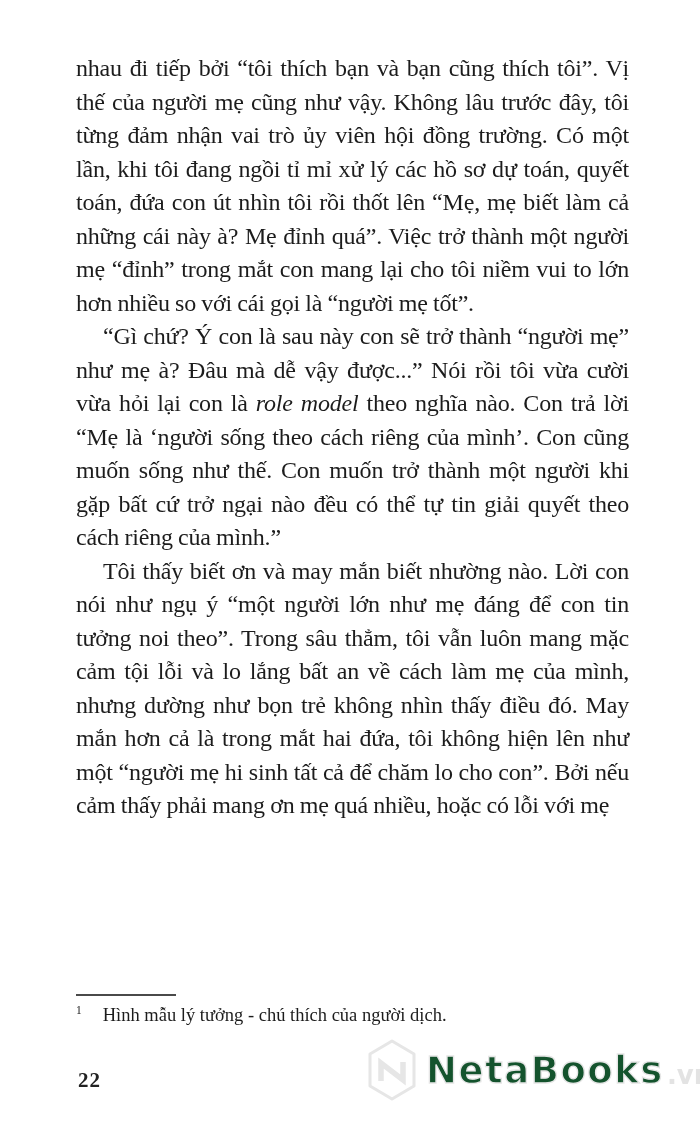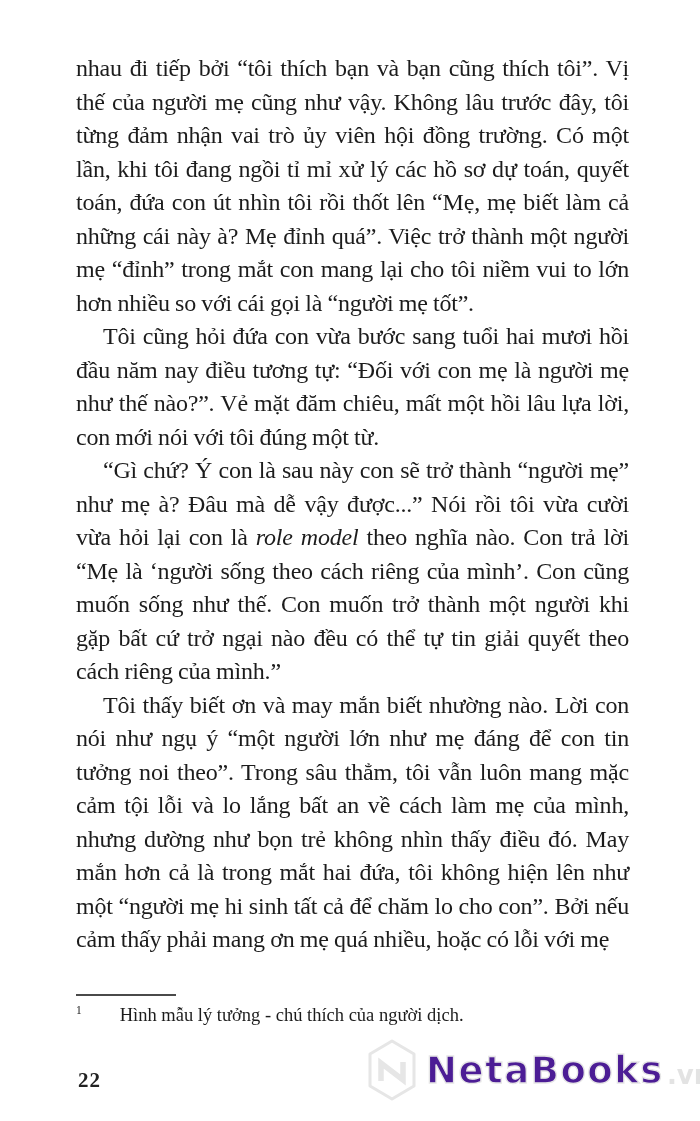--- a/index.html
+++ b/index.html
@@ -56,21 +56,21 @@
     margin: 0;
     font-size: 18.5px;
     line-height: 24px;
     color: #1c1c1c;
   }
   .footnote-line sup {
     font-size: 0.62em;
     line-height: 0;
     vertical-align: super;
   }
-  .footnote-line .fn-text { margin-left: 38px; font-family: Liberation Serif, serif; }
+  .footnote-line .fn-text { margin-left: 21px; font-family: Liberation Serif, serif; }
   .page-number {
     position: absolute;
     left: 78px;
     top: 1060px;
     font-size: 21px;
     font-weight: 700;
     letter-spacing: 1px;
     color: #222222;
     margin-top: 8px;
   }
@@ -82,39 +82,38 @@
     align-items: center;
     font-family: "DejaVu Sans", "Liberation Sans", sans-serif;
     user-select: none;
   }
   .watermark svg { display: block; }
   .wm-brand {
     margin-left: 8px;
     font-size: 37px;
     font-weight: 700;
     letter-spacing: 1.5px;
-    color: #4c1d95;
+    color: #14532d;
     -webkit-text-stroke: 1.3px #e6e6e6;
   }
   .wm-tld {
     margin-left: 3px;
     margin-top: 10px;
     font-size: 26px;
     font-weight: 700;
     color: #e3e3e3;
   }
 </style>
 </head>
 <body>
 
 <div class="page">
 
   <div class="text-block">
       <p class="para"><span>nhau đi tiếp bởi “tôi thích bạn và bạn cũng thích tôi”. Vị thế của người mẹ cũng như vậy. Không lâu trước đây, tôi từng đảm nhận vai trò ủy viên hội đồng trường. Có một lần, khi tôi đang ngồi tỉ mỉ xử lý các hồ sơ dự toán, quyết toán, đứa con út nhìn tôi rồi thốt lên “Mẹ, mẹ biết làm cả những cái này à? Mẹ đỉnh quá”. Việc trở thành một người mẹ “đỉnh” trong mắt con mang lại cho tôi niềm vui to lớn hơn nhiều so với cái gọi là “người mẹ tốt”.</span></p>
-      <p class="para indent"><span>Tôi cũng hỏi đứa con vừa bước sang tuổi hai mươi hồi đầu năm nay điều tương tự: “Đối với con mẹ là người mẹ như thế nào?”. Vẻ mặt đăm chiêu, mất một hồi lâu lựa lời, con mới nói với tôi đúng một từ.</span></p>
       <p class="para indent"><span>“Gì chứ? Ý con là sau này con sẽ trở thành “người mẹ” như mẹ à? Đâu mà dễ vậy được...” Nói rồi tôi vừa cười vừa hỏi lại con là </span><em>role model</em><span> theo nghĩa nào. Con trả lời “Mẹ là ‘người sống theo cách riêng của mình’. Con cũng muốn sống như thế. Con muốn trở thành một người khi gặp bất cứ trở ngại nào đều có thể tự tin giải quyết theo cách riêng của mình.”</span></p>
       <p class="para indent"><span>Tôi thấy biết ơn và may mắn biết nhường nào. Lời con nói như ngụ ý “một người lớn như mẹ đáng để con tin tưởng noi theo”. Trong sâu thẳm, tôi vẫn luôn mang mặc cảm tội lỗi và lo lắng bất an về cách làm mẹ của mình, nhưng dường như bọn trẻ không nhìn thấy điều đó. May mắn hơn cả là trong mắt hai đứa, tôi không hiện lên như một “người mẹ hi sinh tất cả để chăm lo cho con”. Bởi nếu cảm thấy phải mang ơn mẹ quá nhiều, hoặc có lỗi với mẹ</span></p>
     </div>
 
   <div class="footnote">
     <div class="footnote-rule"></div>
     <p class="footnote-line"><sup>1</sup><span class="fn-text">Hình mẫu lý tưởng - chú thích của người dịch.</span></p>
   </div>
 
   <div class="page-number">22</div>

